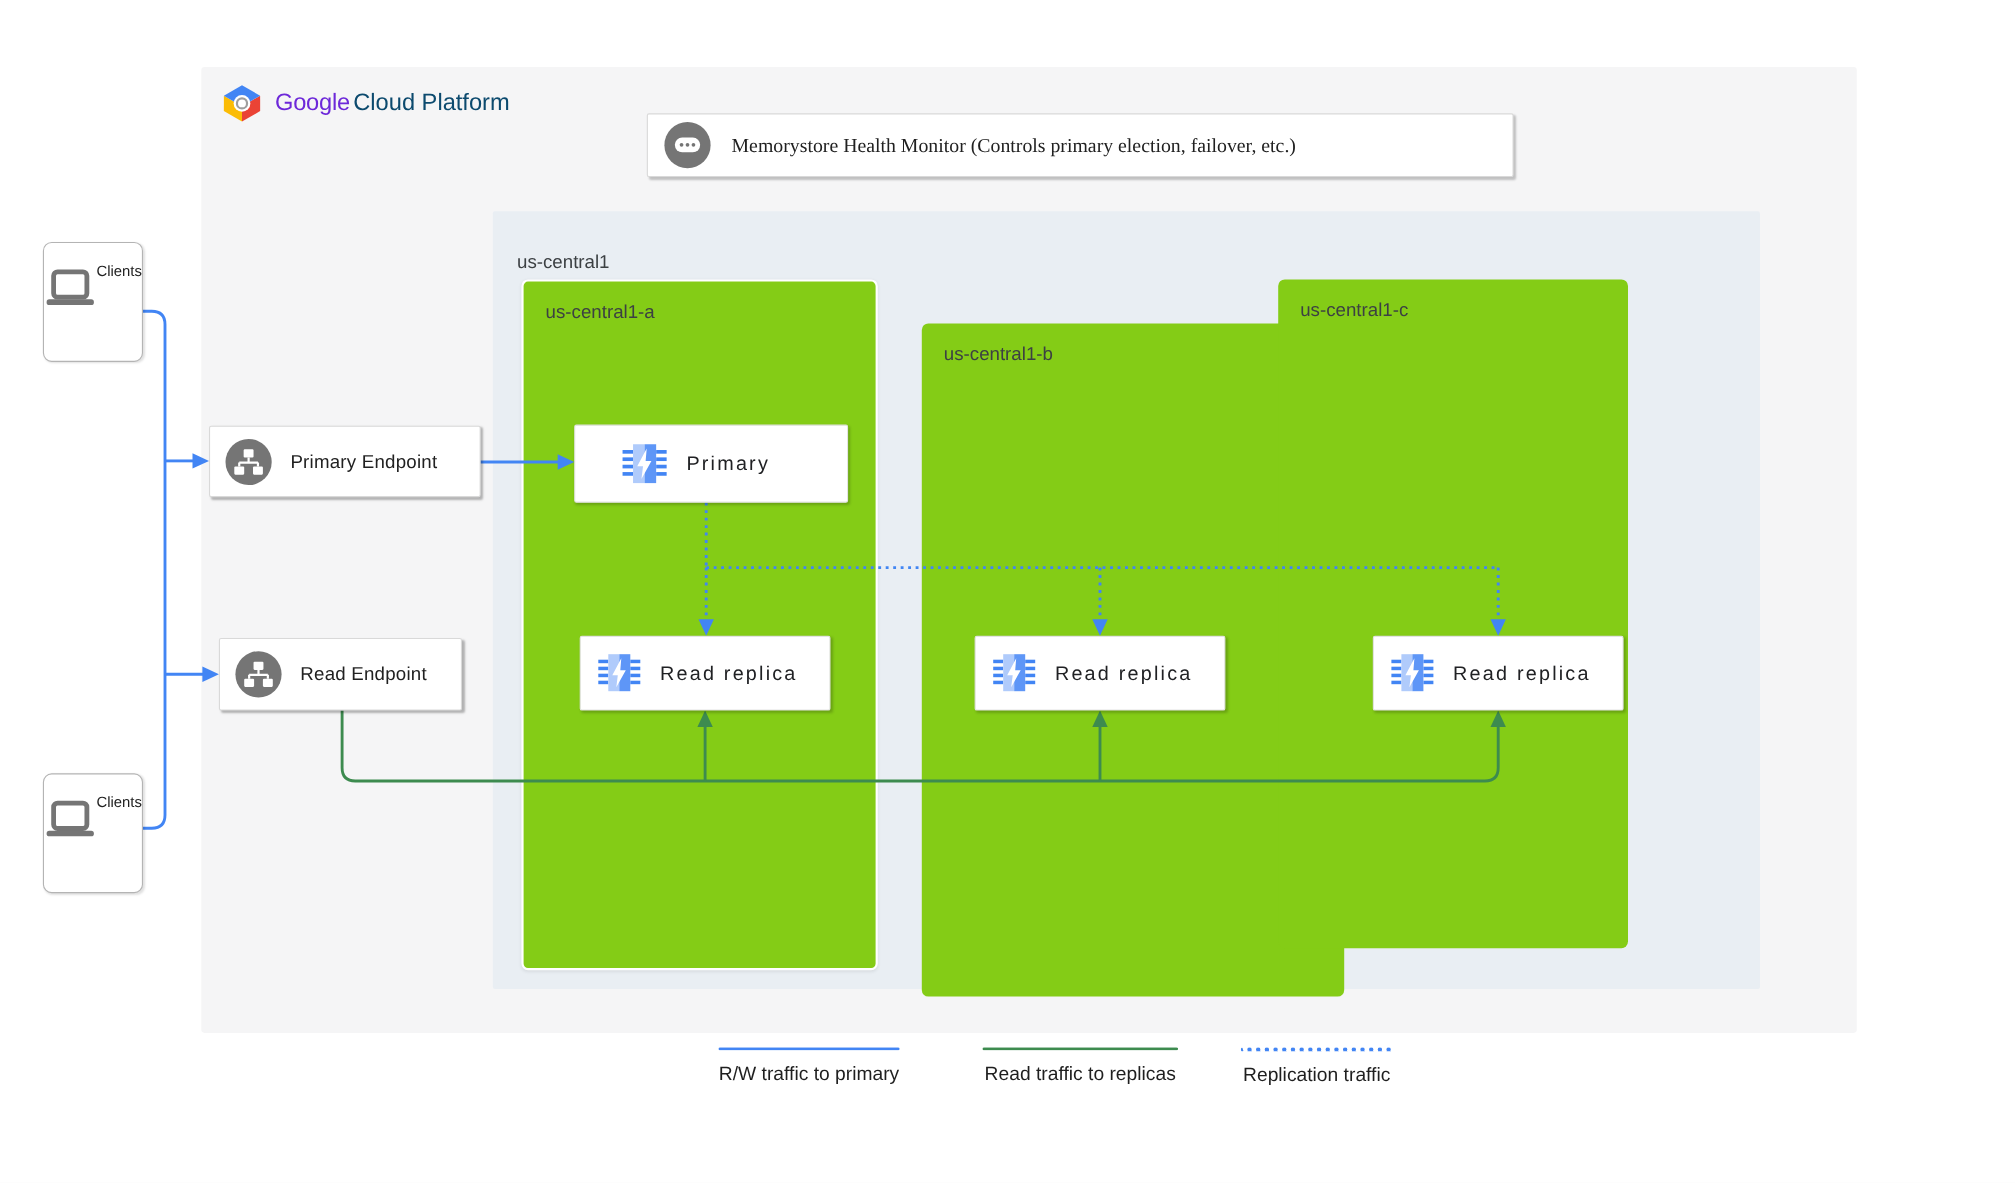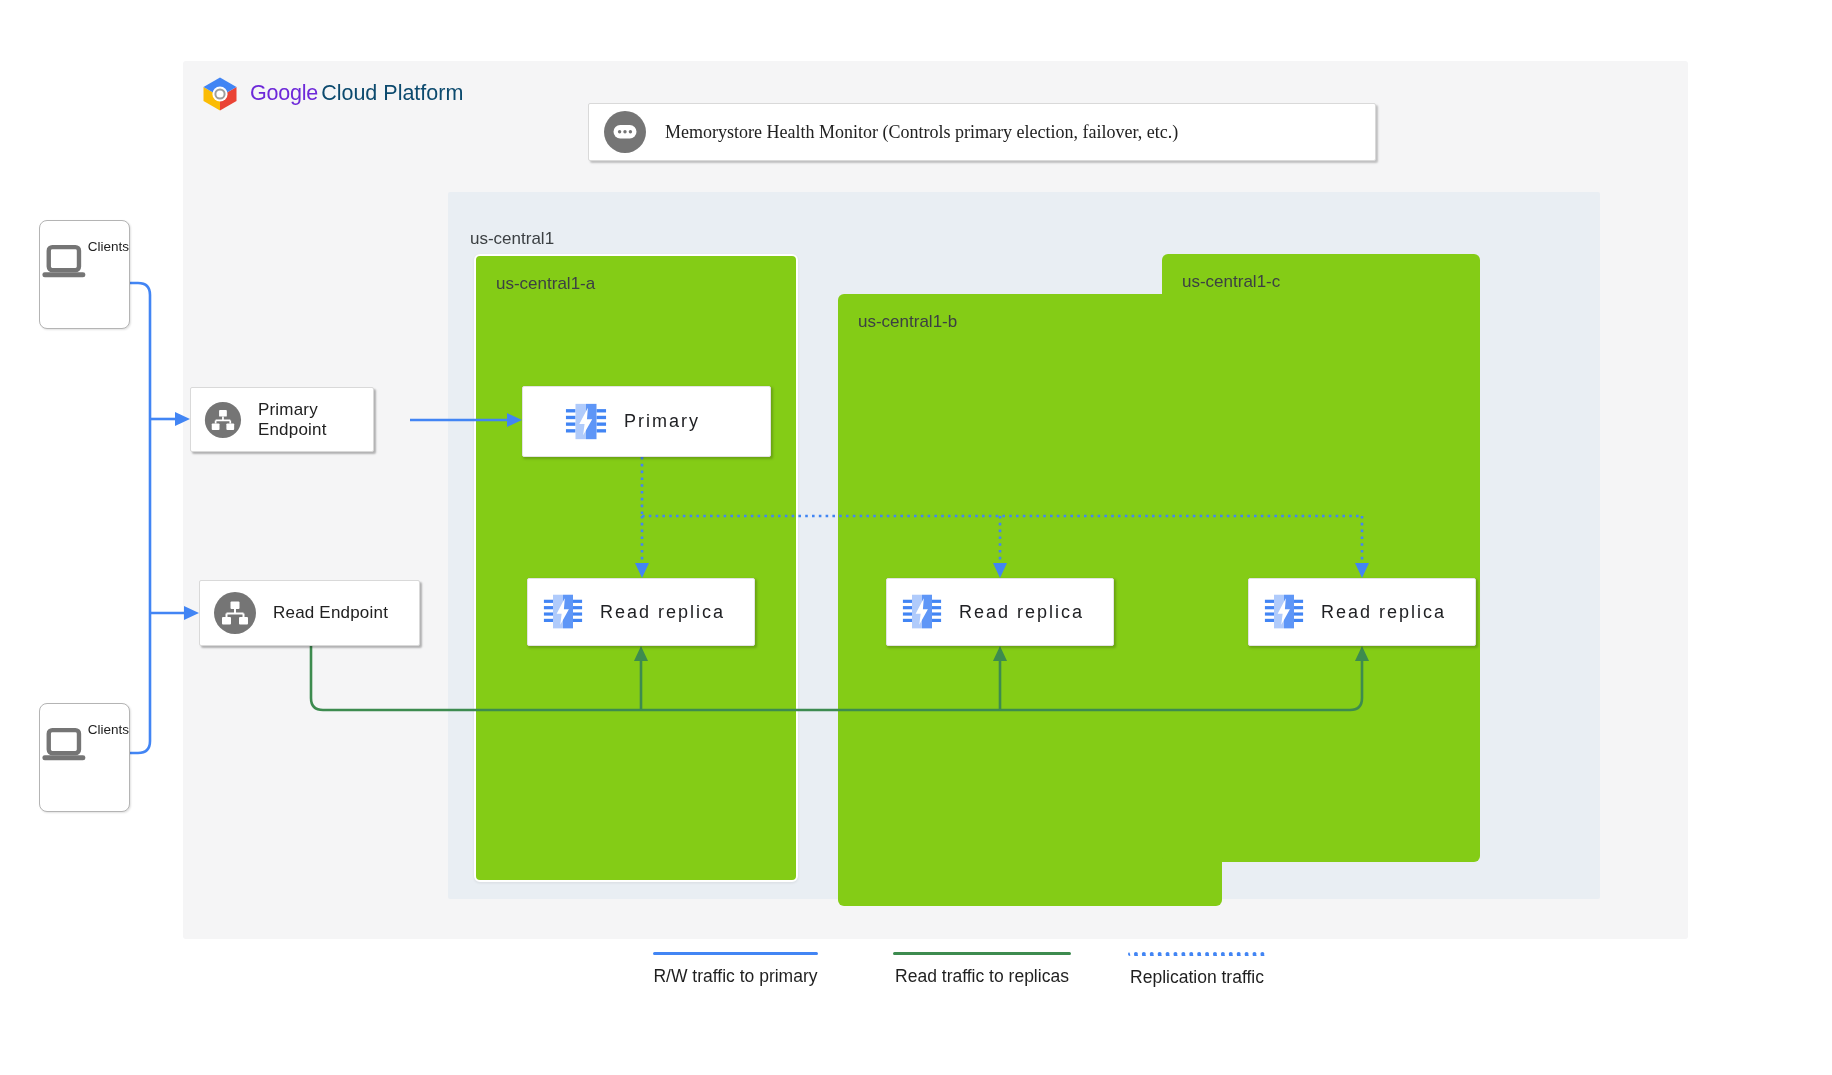--- a/index.html
+++ b/index.html
@@ -27,21 +27,21 @@
   .logo-product{color:#0c4a6e;font-weight:400;margin-left:3px;}
 
   
   .card{position:absolute;background:#ffffff;display:flex;align-items:center;z-index:4;}
   .monitor-card{left:588px;top:103px;width:788px;height:58px;border:1px solid #d9d9d9;
                 box-shadow:2px 2px 2px rgba(0,0,0,0.22);border-radius:2px;padding-left:14px;box-sizing:border-box;font-family:Liberation Serif, serif;}
   .monitor-label{margin-left:18px;font-size:18px;color:#212121;}
 
   .endpoint-card{border:1px solid #d9d9d9;box-shadow:2px 2px 2px rgba(0,0,0,0.28);
                  border-radius:2px;padding-left:13px;box-sizing:border-box;}
-  .ep-primary{left:190px;top:387px;width:184px;height:65px;}
+  .ep-primary{left:190px;top:387px;width:247px;height:65px;}
   .ep-read{left:199px;top:580px;width:221px;height:66px;}
   .ep-label{margin-left:16px;font-size:17px;color:#212121;letter-spacing:0.2px;}
 
   .ms-card{border:1px solid #e3e3e3;box-shadow:1.5px 1.5px 2.5px rgba(0,0,0,0.2);
            border-radius:2px;padding-left:15px;box-sizing:border-box;}
   .ms-primary{left:522px;top:386px;width:249px;height:71px;padding-left:42px;}
   .ms-replica-a{left:527px;top:578px;width:228px;height:68px;}
   .ms-replica-b{left:886px;top:578px;width:228px;height:68px;}
   .ms-replica-c{left:1248px;top:578px;width:228px;height:68px;}
   .ms-label{margin-left:17px;font-size:18px;color:#202124;letter-spacing:2px;white-space:nowrap;}

